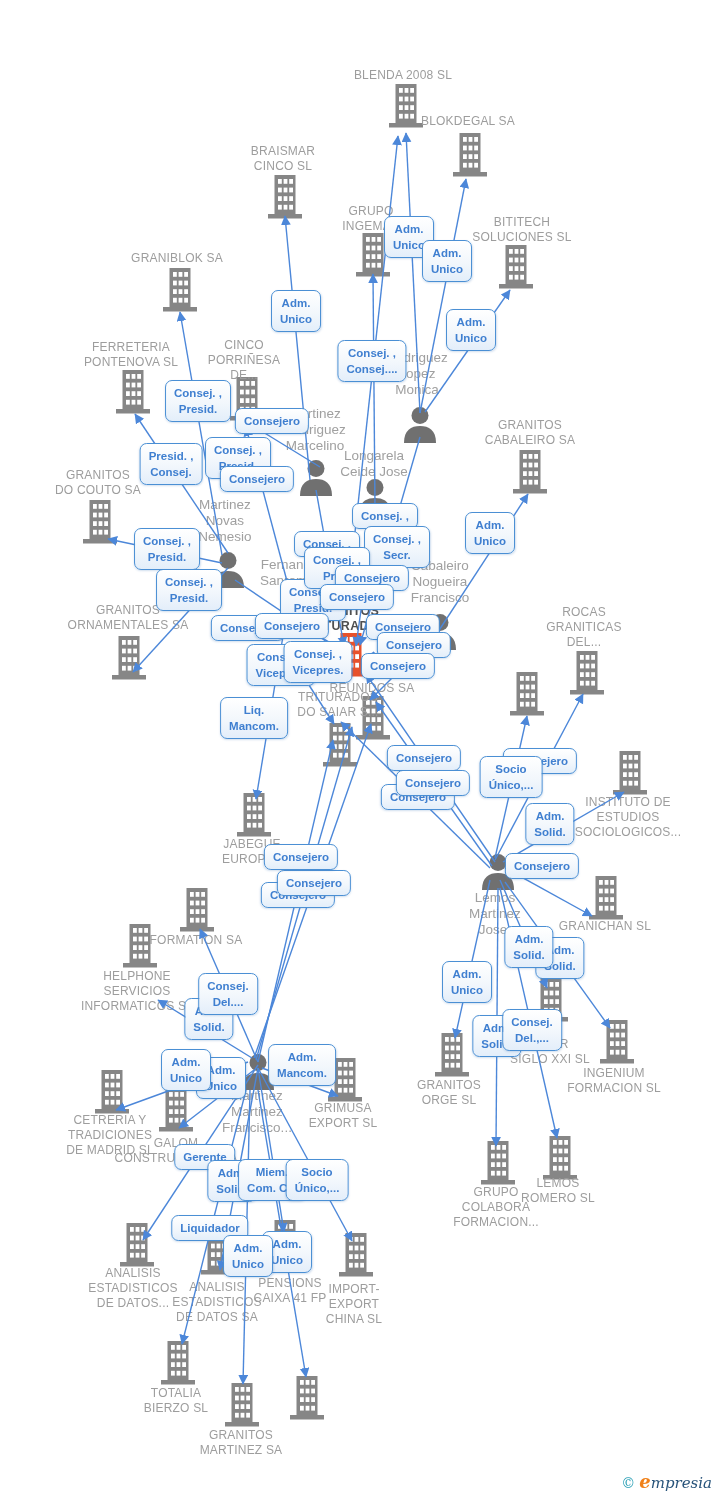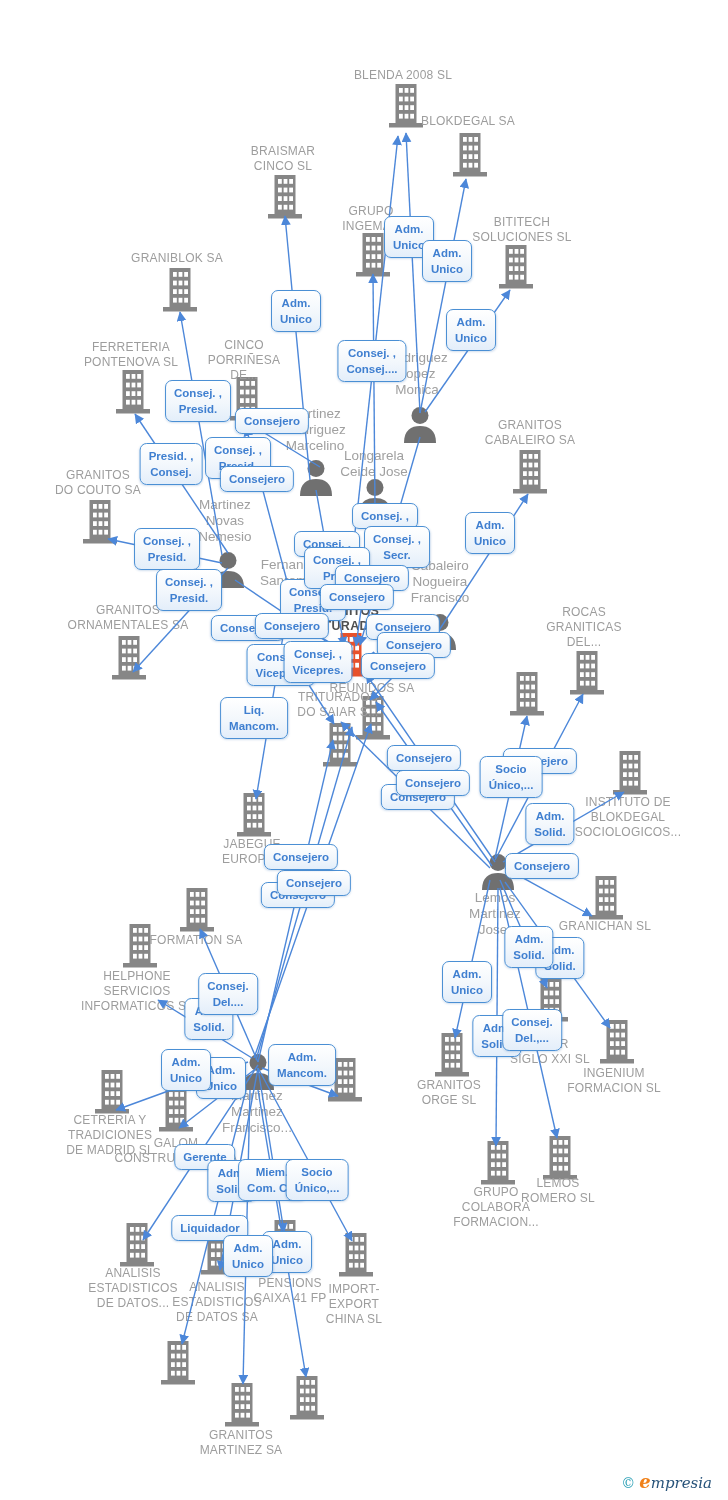--- a/index.html
+++ b/index.html
@@ -383,21 +383,21 @@
         <rect x="18.6" y="14.6" width="3.8" height="4.8" fill="#fff"></rect>
         <rect x="24.2" y="14.6" width="3.8" height="4.8" fill="#fff"></rect>
         <rect x="13" y="23.2" width="3.8" height="4.8" fill="#fff"></rect>
         <rect x="18.6" y="23.2" width="3.8" height="4.8" fill="#fff"></rect>
         <rect x="24.2" y="23.2" width="3.8" height="4.8" fill="#fff"></rect>
         <rect x="13" y="31.799999999999997" width="3.8" height="4.8" fill="#fff"></rect>
         <rect x="18.6" y="31.799999999999997" width="3.8" height="4.8" fill="#fff"></rect>
         <rect x="24.2" y="31.799999999999997" width="3.8" height="4.8" fill="#fff"></rect>
       </svg></div>
     <div class="node-label company-label" style="left: 628px; top: 817px;">INSTITUTO DE
-BLOKDEGAL
+ESTUDIOS
 SOCIOLOGICOS...</div>
     <div class="node-icon" style="left: 254px; top: 816px;"><svg width="40" height="46" viewBox="0 0 40 46">
     <rect x="3" y="41" width="34" height="4.5" fill="#868686"></rect>
     <rect x="9.5" y="2" width="21" height="39" fill="#868686"></rect>
         <rect x="13" y="6" width="3.8" height="4.8" fill="#fff"></rect>
         <rect x="18.6" y="6" width="3.8" height="4.8" fill="#fff"></rect>
         <rect x="24.2" y="6" width="3.8" height="4.8" fill="#fff"></rect>
         <rect x="13" y="14.6" width="3.8" height="4.8" fill="#fff"></rect>
         <rect x="18.6" y="14.6" width="3.8" height="4.8" fill="#fff"></rect>
         <rect x="24.2" y="14.6" width="3.8" height="4.8" fill="#fff"></rect>
@@ -472,20 +472,22 @@
         <rect x="13" y="14.6" width="3.8" height="4.8" fill="#fff"></rect>
         <rect x="18.6" y="14.6" width="3.8" height="4.8" fill="#fff"></rect>
         <rect x="24.2" y="14.6" width="3.8" height="4.8" fill="#fff"></rect>
         <rect x="13" y="23.2" width="3.8" height="4.8" fill="#fff"></rect>
         <rect x="18.6" y="23.2" width="3.8" height="4.8" fill="#fff"></rect>
         <rect x="24.2" y="23.2" width="3.8" height="4.8" fill="#fff"></rect>
         <rect x="13" y="31.799999999999997" width="3.8" height="4.8" fill="#fff"></rect>
         <rect x="18.6" y="31.799999999999997" width="3.8" height="4.8" fill="#fff"></rect>
         <rect x="24.2" y="31.799999999999997" width="3.8" height="4.8" fill="#fff"></rect>
       </svg></div>
+    <div class="node-label company-label" style="left: 343px; top: 1116px;">GRIMUSA
+EXPORT SL</div>
     <div class="node-icon" style="left: 176px; top: 1111px;"><svg width="40" height="46" viewBox="0 0 40 46">
     <rect x="3" y="41" width="34" height="4.5" fill="#868686"></rect>
     <rect x="9.5" y="2" width="21" height="39" fill="#868686"></rect>
         <rect x="13" y="6" width="3.8" height="4.8" fill="#fff"></rect>
         <rect x="18.6" y="6" width="3.8" height="4.8" fill="#fff"></rect>
         <rect x="24.2" y="6" width="3.8" height="4.8" fill="#fff"></rect>
         <rect x="13" y="14.6" width="3.8" height="4.8" fill="#fff"></rect>
         <rect x="18.6" y="14.6" width="3.8" height="4.8" fill="#fff"></rect>
         <rect x="24.2" y="14.6" width="3.8" height="4.8" fill="#fff"></rect>
         <rect x="13" y="23.2" width="3.8" height="4.8" fill="#fff"></rect>
@@ -691,20 +693,22 @@
         <rect x="13" y="14.6" width="3.8" height="4.8" fill="#fff"></rect>
         <rect x="18.6" y="14.6" width="3.8" height="4.8" fill="#fff"></rect>
         <rect x="24.2" y="14.6" width="3.8" height="4.8" fill="#fff"></rect>
         <rect x="13" y="23.2" width="3.8" height="4.8" fill="#fff"></rect>
         <rect x="18.6" y="23.2" width="3.8" height="4.8" fill="#fff"></rect>
         <rect x="24.2" y="23.2" width="3.8" height="4.8" fill="#fff"></rect>
         <rect x="13" y="31.799999999999997" width="3.8" height="4.8" fill="#fff"></rect>
         <rect x="18.6" y="31.799999999999997" width="3.8" height="4.8" fill="#fff"></rect>
         <rect x="24.2" y="31.799999999999997" width="3.8" height="4.8" fill="#fff"></rect>
       </svg></div>
+    <div class="node-label company-label" style="left: 176px; top: 1401px;">TOTALIA
+BIERZO SL</div>
     <div class="node-icon" style="left: 242px; top: 1406px;"><svg width="40" height="46" viewBox="0 0 40 46">
     <rect x="3" y="41" width="34" height="4.5" fill="#868686"></rect>
     <rect x="9.5" y="2" width="21" height="39" fill="#868686"></rect>
         <rect x="13" y="6" width="3.8" height="4.8" fill="#fff"></rect>
         <rect x="18.6" y="6" width="3.8" height="4.8" fill="#fff"></rect>
         <rect x="24.2" y="6" width="3.8" height="4.8" fill="#fff"></rect>
         <rect x="13" y="14.6" width="3.8" height="4.8" fill="#fff"></rect>
         <rect x="18.6" y="14.6" width="3.8" height="4.8" fill="#fff"></rect>
         <rect x="24.2" y="14.6" width="3.8" height="4.8" fill="#fff"></rect>
         <rect x="13" y="23.2" width="3.8" height="4.8" fill="#fff"></rect>

